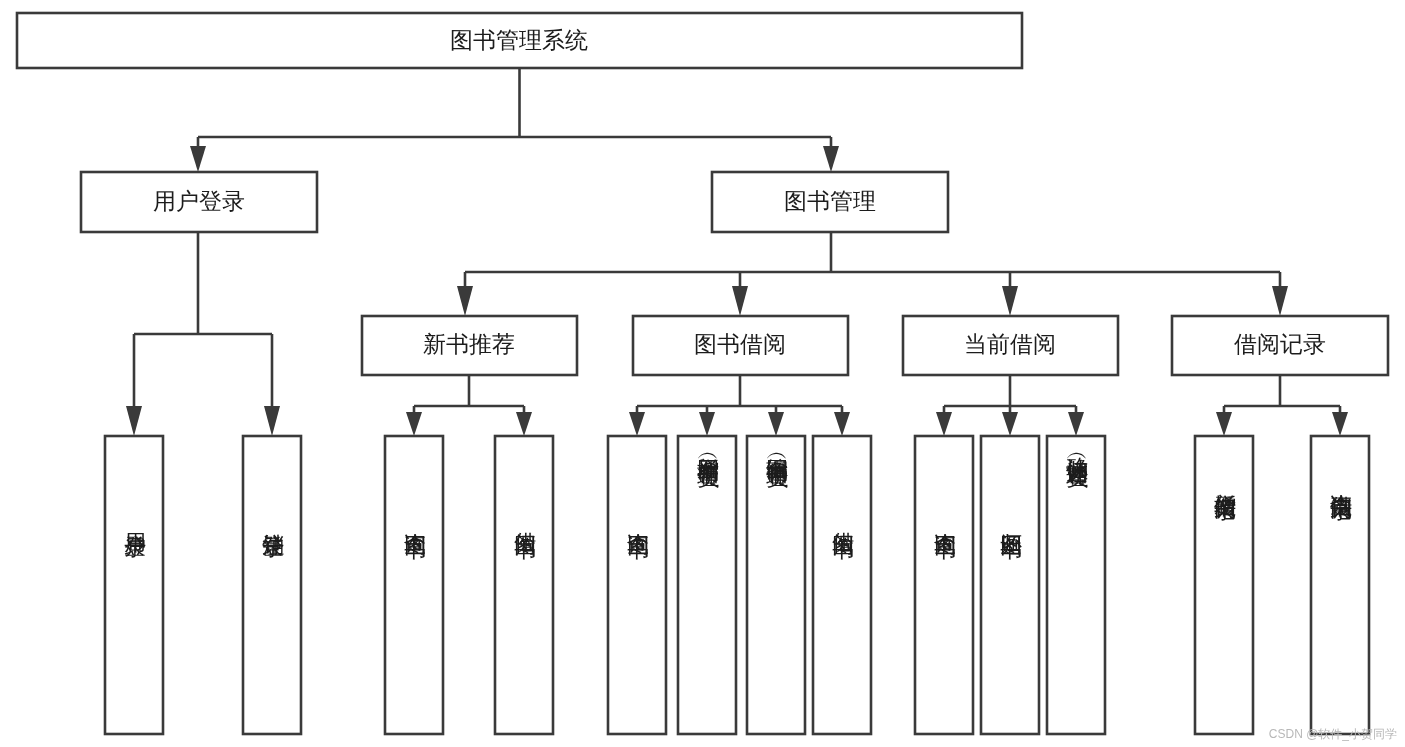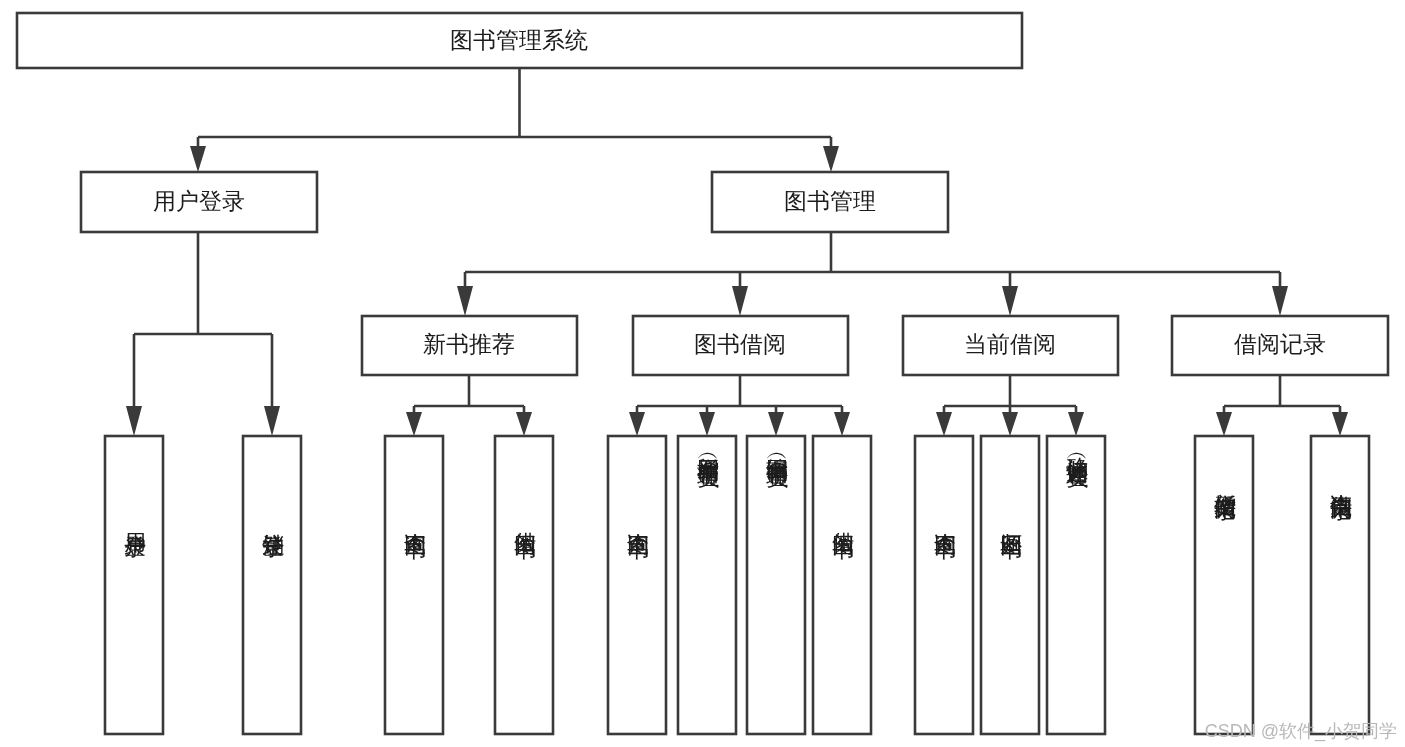--- a/index.html
+++ b/index.html
@@ -51,21 +51,21 @@
   }
   .arrow-head {
     fill: #3a3a3a;
     stroke: none;
   }
   .watermark {
     position: absolute;
     right: 8px;
     bottom: 4px;
     font-family: "Liberation Sans", "DejaVu Sans", sans-serif;
-    font-size: 18px;
+    font-size: 12px;
     color: #b8b8b8;
     white-space: nowrap;
     user-select: none;
   }
 </style>
 </head>
 <body>
 
 <div id="diagram-root">
 

